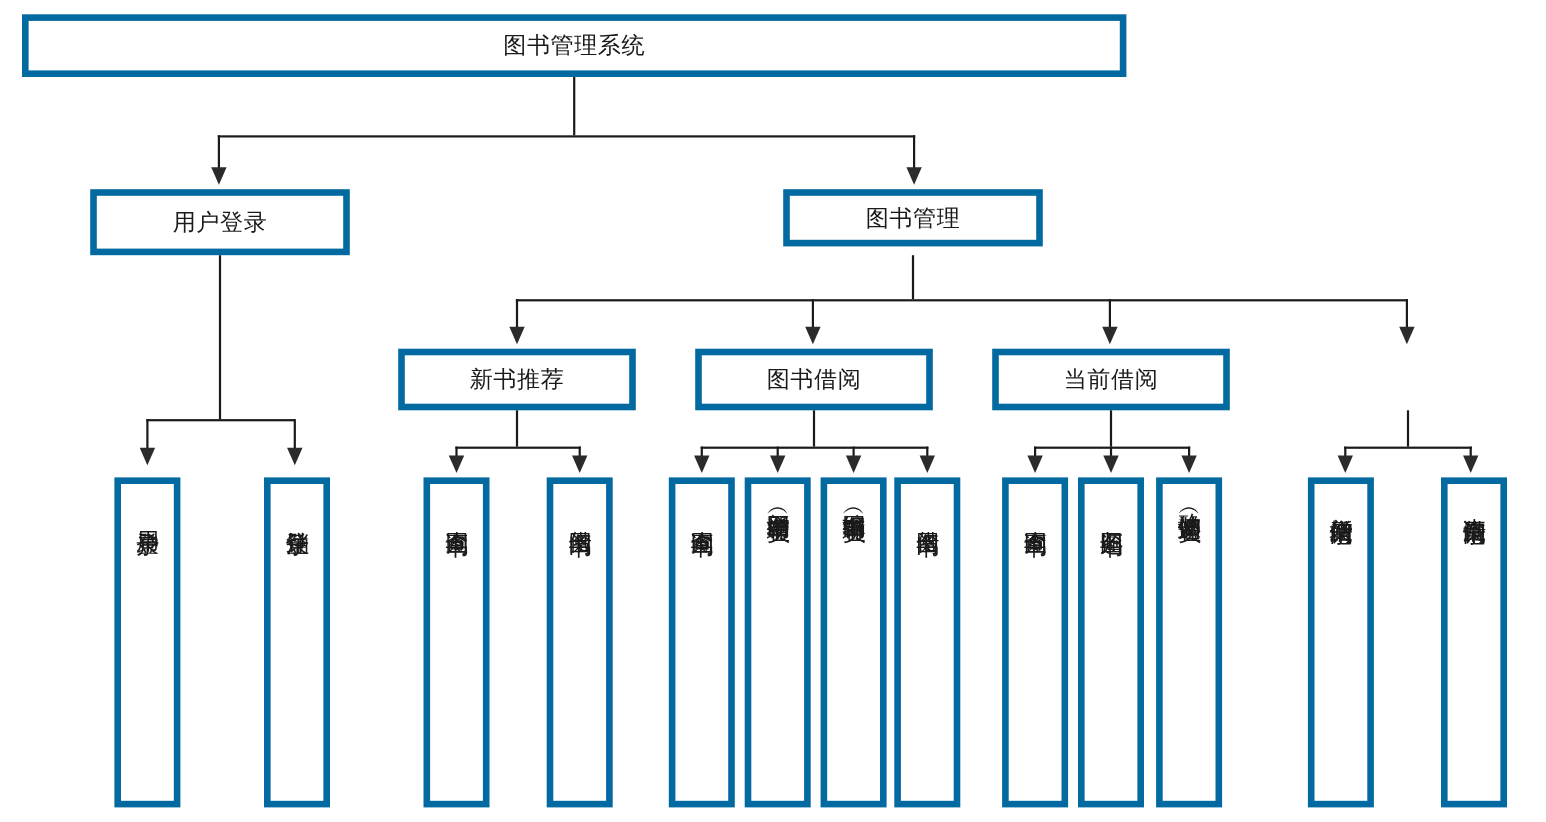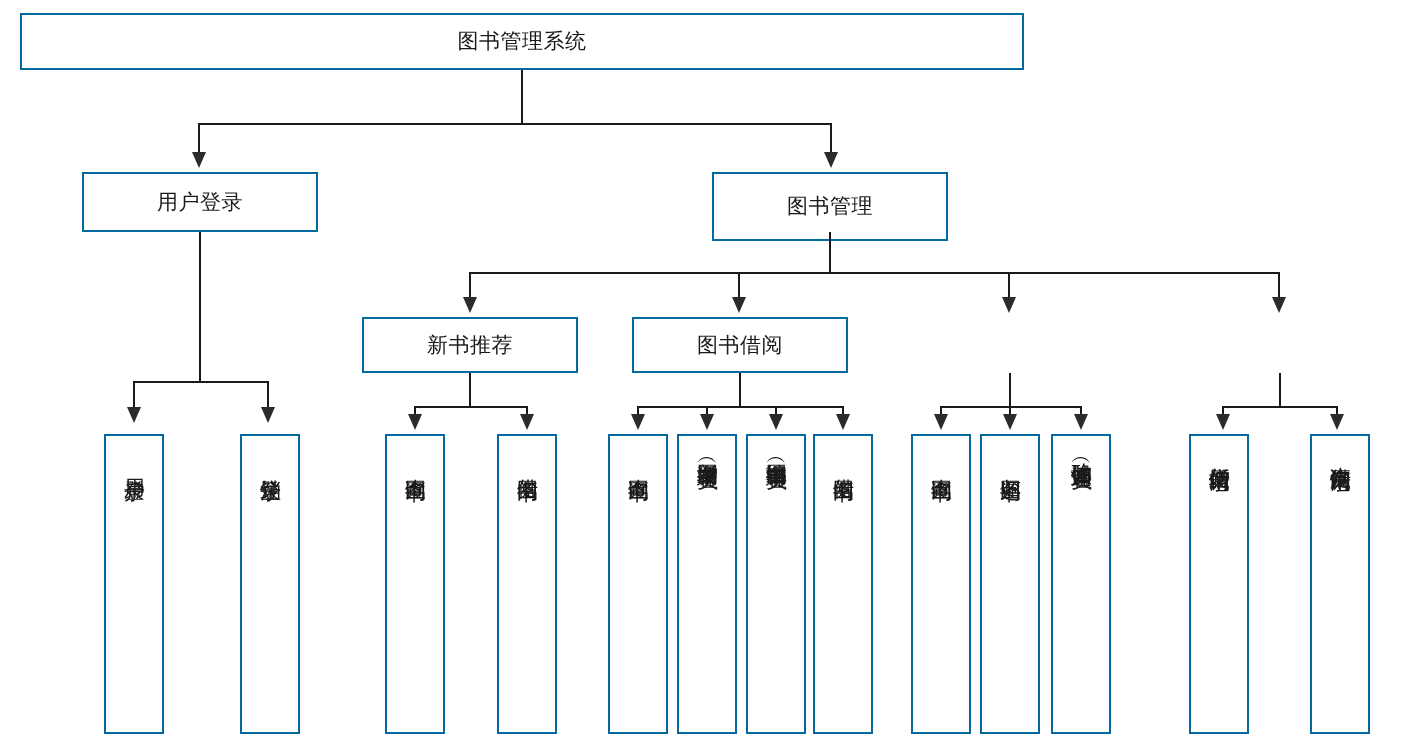--- a/index.html
+++ b/index.html
@@ -16,21 +16,21 @@
     width: 1405px;
     height: 747px;
     background: #ffffff;
     overflow: hidden;
   }
   
   .node {
     position: absolute;
     box-sizing: border-box;
     background: #ffffff;
-    border: 2px solid #0369a1;
+    border: 6px solid #0369a1;
     display: flex;
     align-items: center;
     justify-content: center;
     color: #1a1a1a;
   }
   .node .lbl {
     display: block;
     text-align: center;
     line-height: 1.15;
   }
@@ -97,21 +97,21 @@
   <div class="conn vline" style="left:198px; top:123px; width:2px; height:30px;"></div>
   <div class="arrow" style="left:192px; top:152px;"></div>
 
   <div class="conn vline" style="left:830px; top:123px; width:2px; height:30px;"></div>
   <div class="arrow" style="left:824px; top:152px;"></div>
 
   <div class="node horiz" style="left:82px; top:172px; width:236px; height:60px;">
     <span class="lbl">用户登录</span>
   </div>
 
-  <div class="node horiz" style="left:712px; top:172px; width:236px; height:69px;">
+  <div class="node horiz" style="left:712px; top:172px; width:236px; height:52px;">
     <span class="lbl">图书管理</span>
   </div>
 
   <div class="conn vline" style="left:199px; top:232px; width:2px; height:149px;"></div>
   <div class="conn hline" style="left:133px; top:381px; width:135px; height:2px;"></div>
   <div class="conn vline" style="left:133px; top:381px; width:2px; height:27px;"></div>
   <div class="arrow" style="left:127px; top:407px;"></div>
   <div class="conn vline" style="left:267px; top:381px; width:2px; height:27px;"></div>
   <div class="arrow" style="left:261px; top:407px;"></div>
 
@@ -128,20 +128,23 @@
   <div class="arrow" style="left:1002px; top:297px;"></div>
 
   <div class="conn vline" style="left:1278px; top:272px; width:2px; height:26px;"></div>
   <div class="arrow" style="left:1272px; top:297px;"></div>
 
   <div class="node horiz" style="left:362px; top:317px; width:216px; height:56px;">
     <span class="lbl">新书推荐</span>
   </div>
   <div class="node horiz" style="left:632px; top:317px; width:216px; height:56px;">
     <span class="lbl">图书借阅</span>
+  </div>
+  <div class="node horiz" style="left:902px; top:317px; width:216px; height:56px;">
+    <span class="lbl">当前借阅</span>
   </div>
 
   <div class="conn vline" style="left:469px; top:373px; width:2px; height:33px;"></div>
   <div class="conn hline" style="left:414px; top:406px; width:114px; height:2px;"></div>
   <div class="conn vline" style="left:414px; top:406px; width:2px; height:12px;"></div>
   <div class="arrow" style="left:408px; top:414px;"></div>
   <div class="conn vline" style="left:526px; top:406px; width:2px; height:12px;"></div>
   <div class="arrow" style="left:520px; top:414px;"></div>
 
   <div class="conn vline" style="left:739px; top:373px; width:2px; height:33px;"></div>

